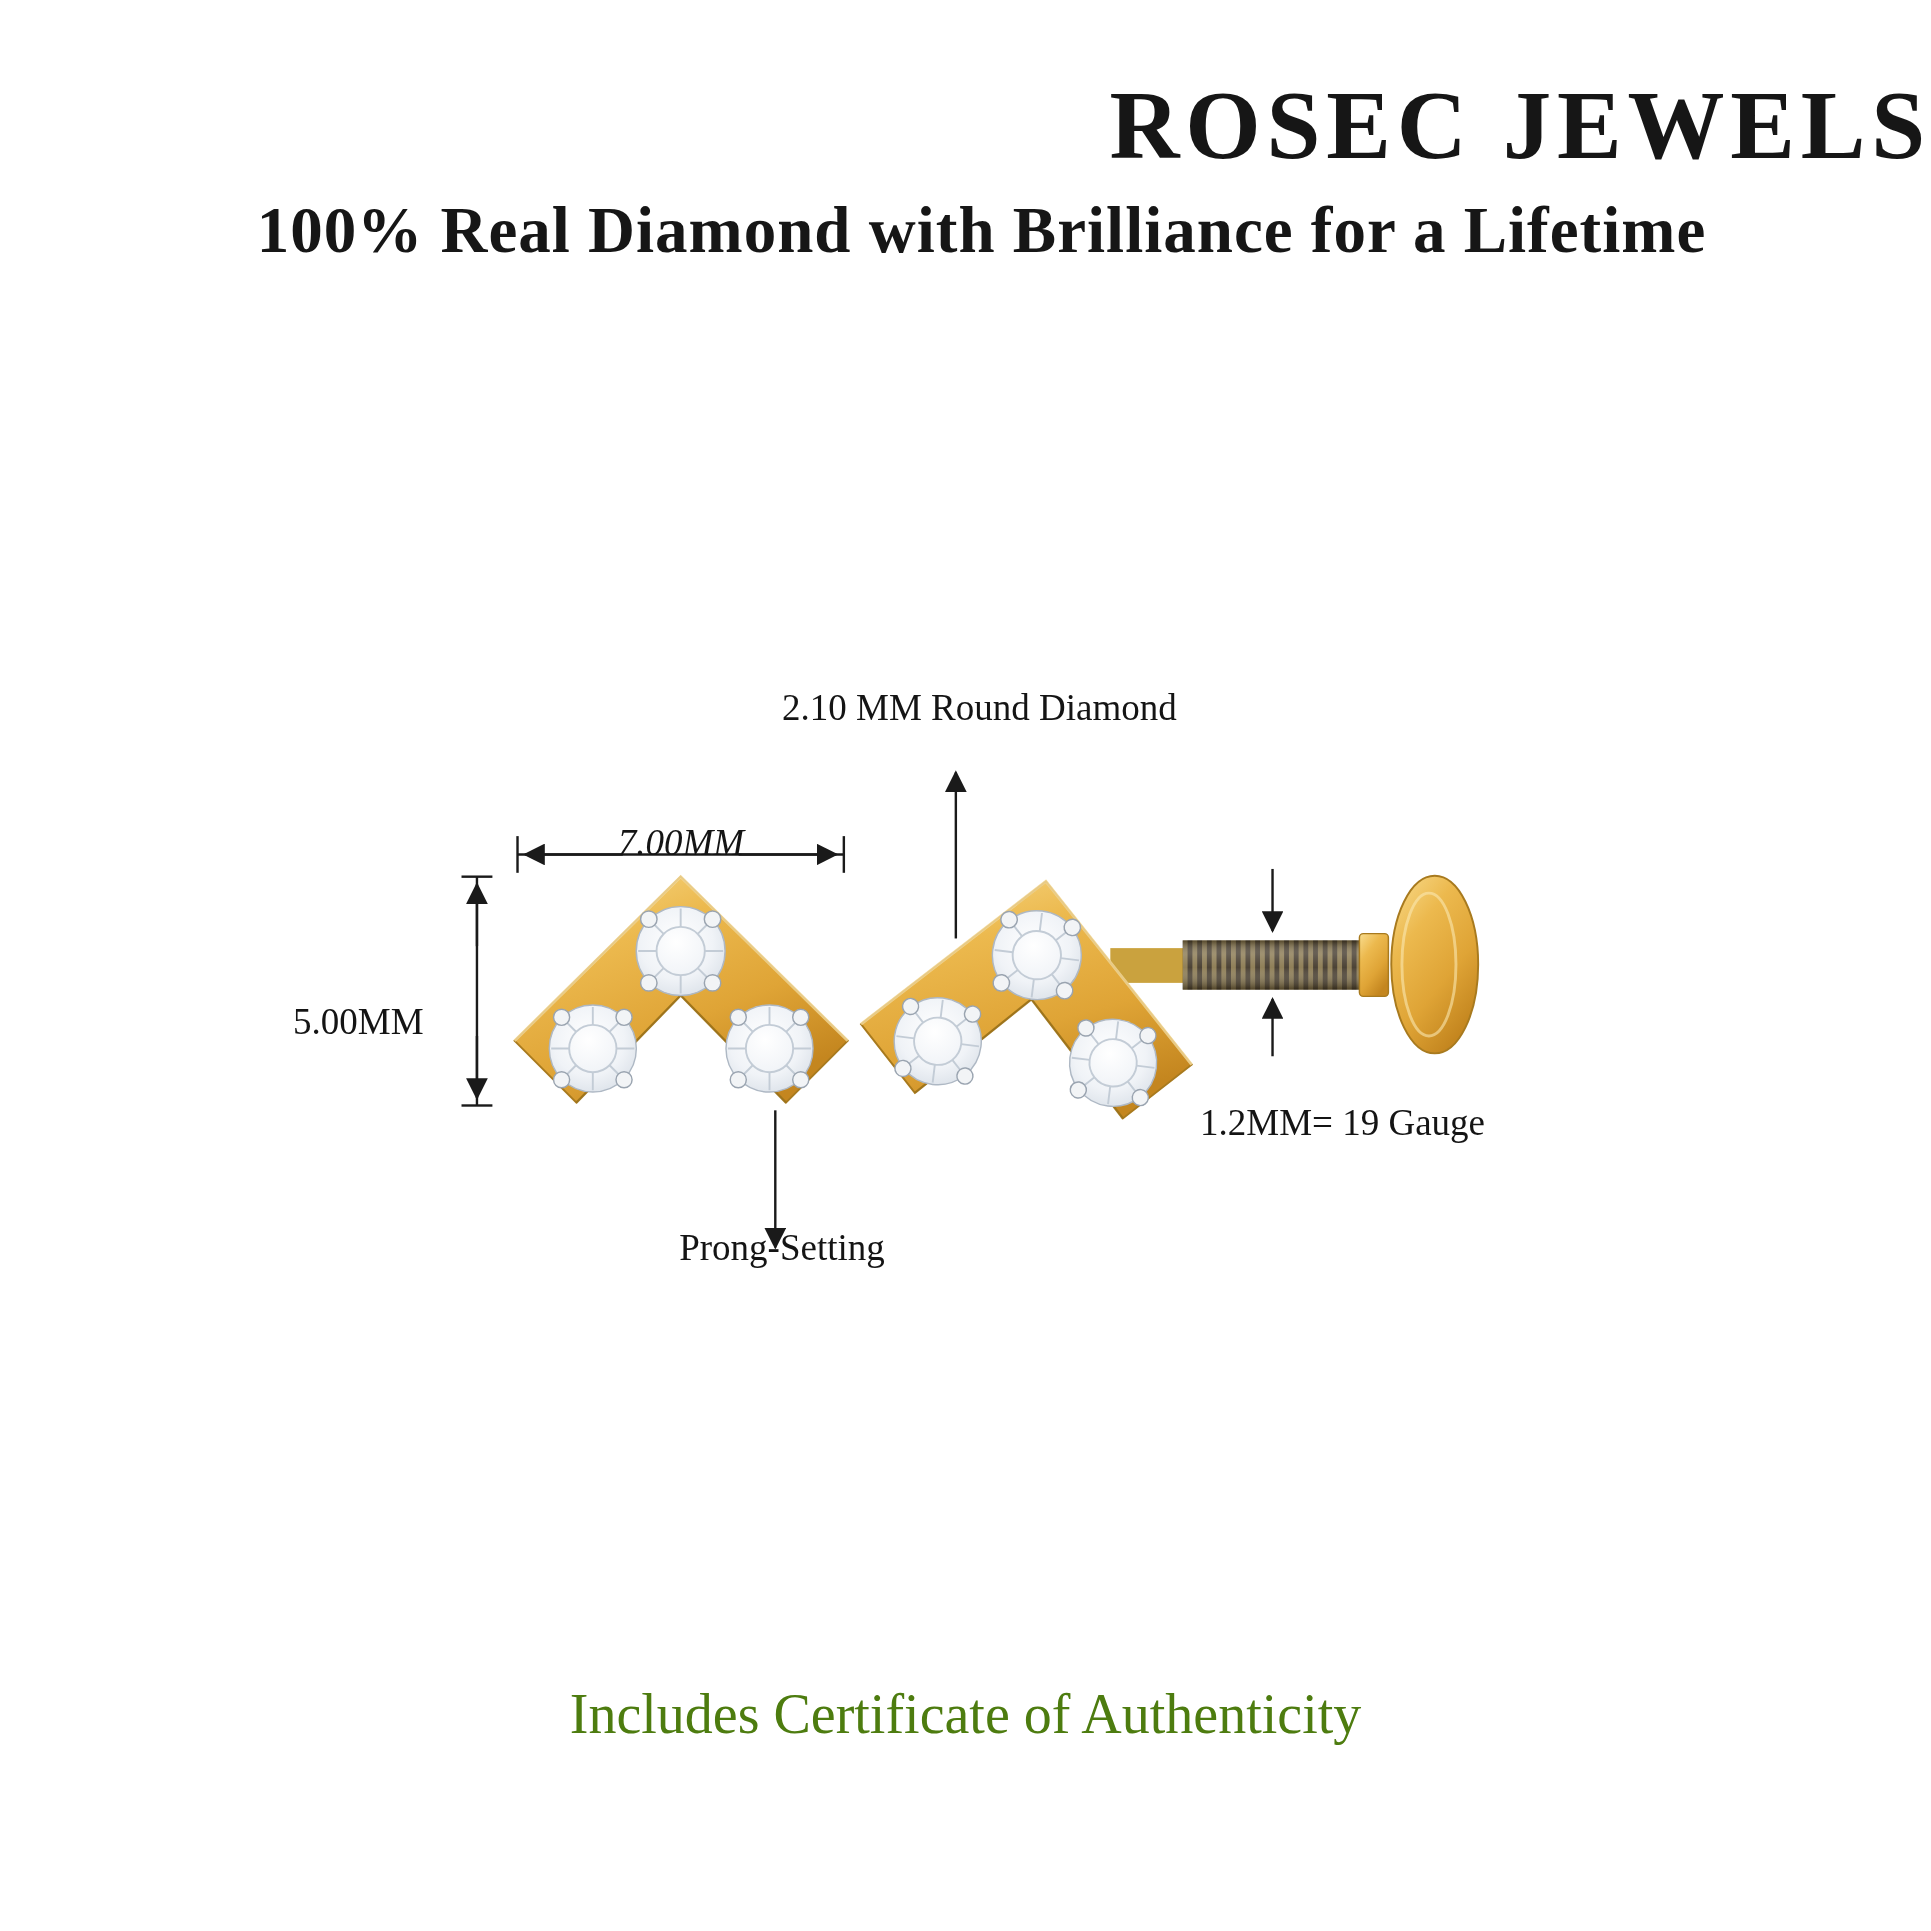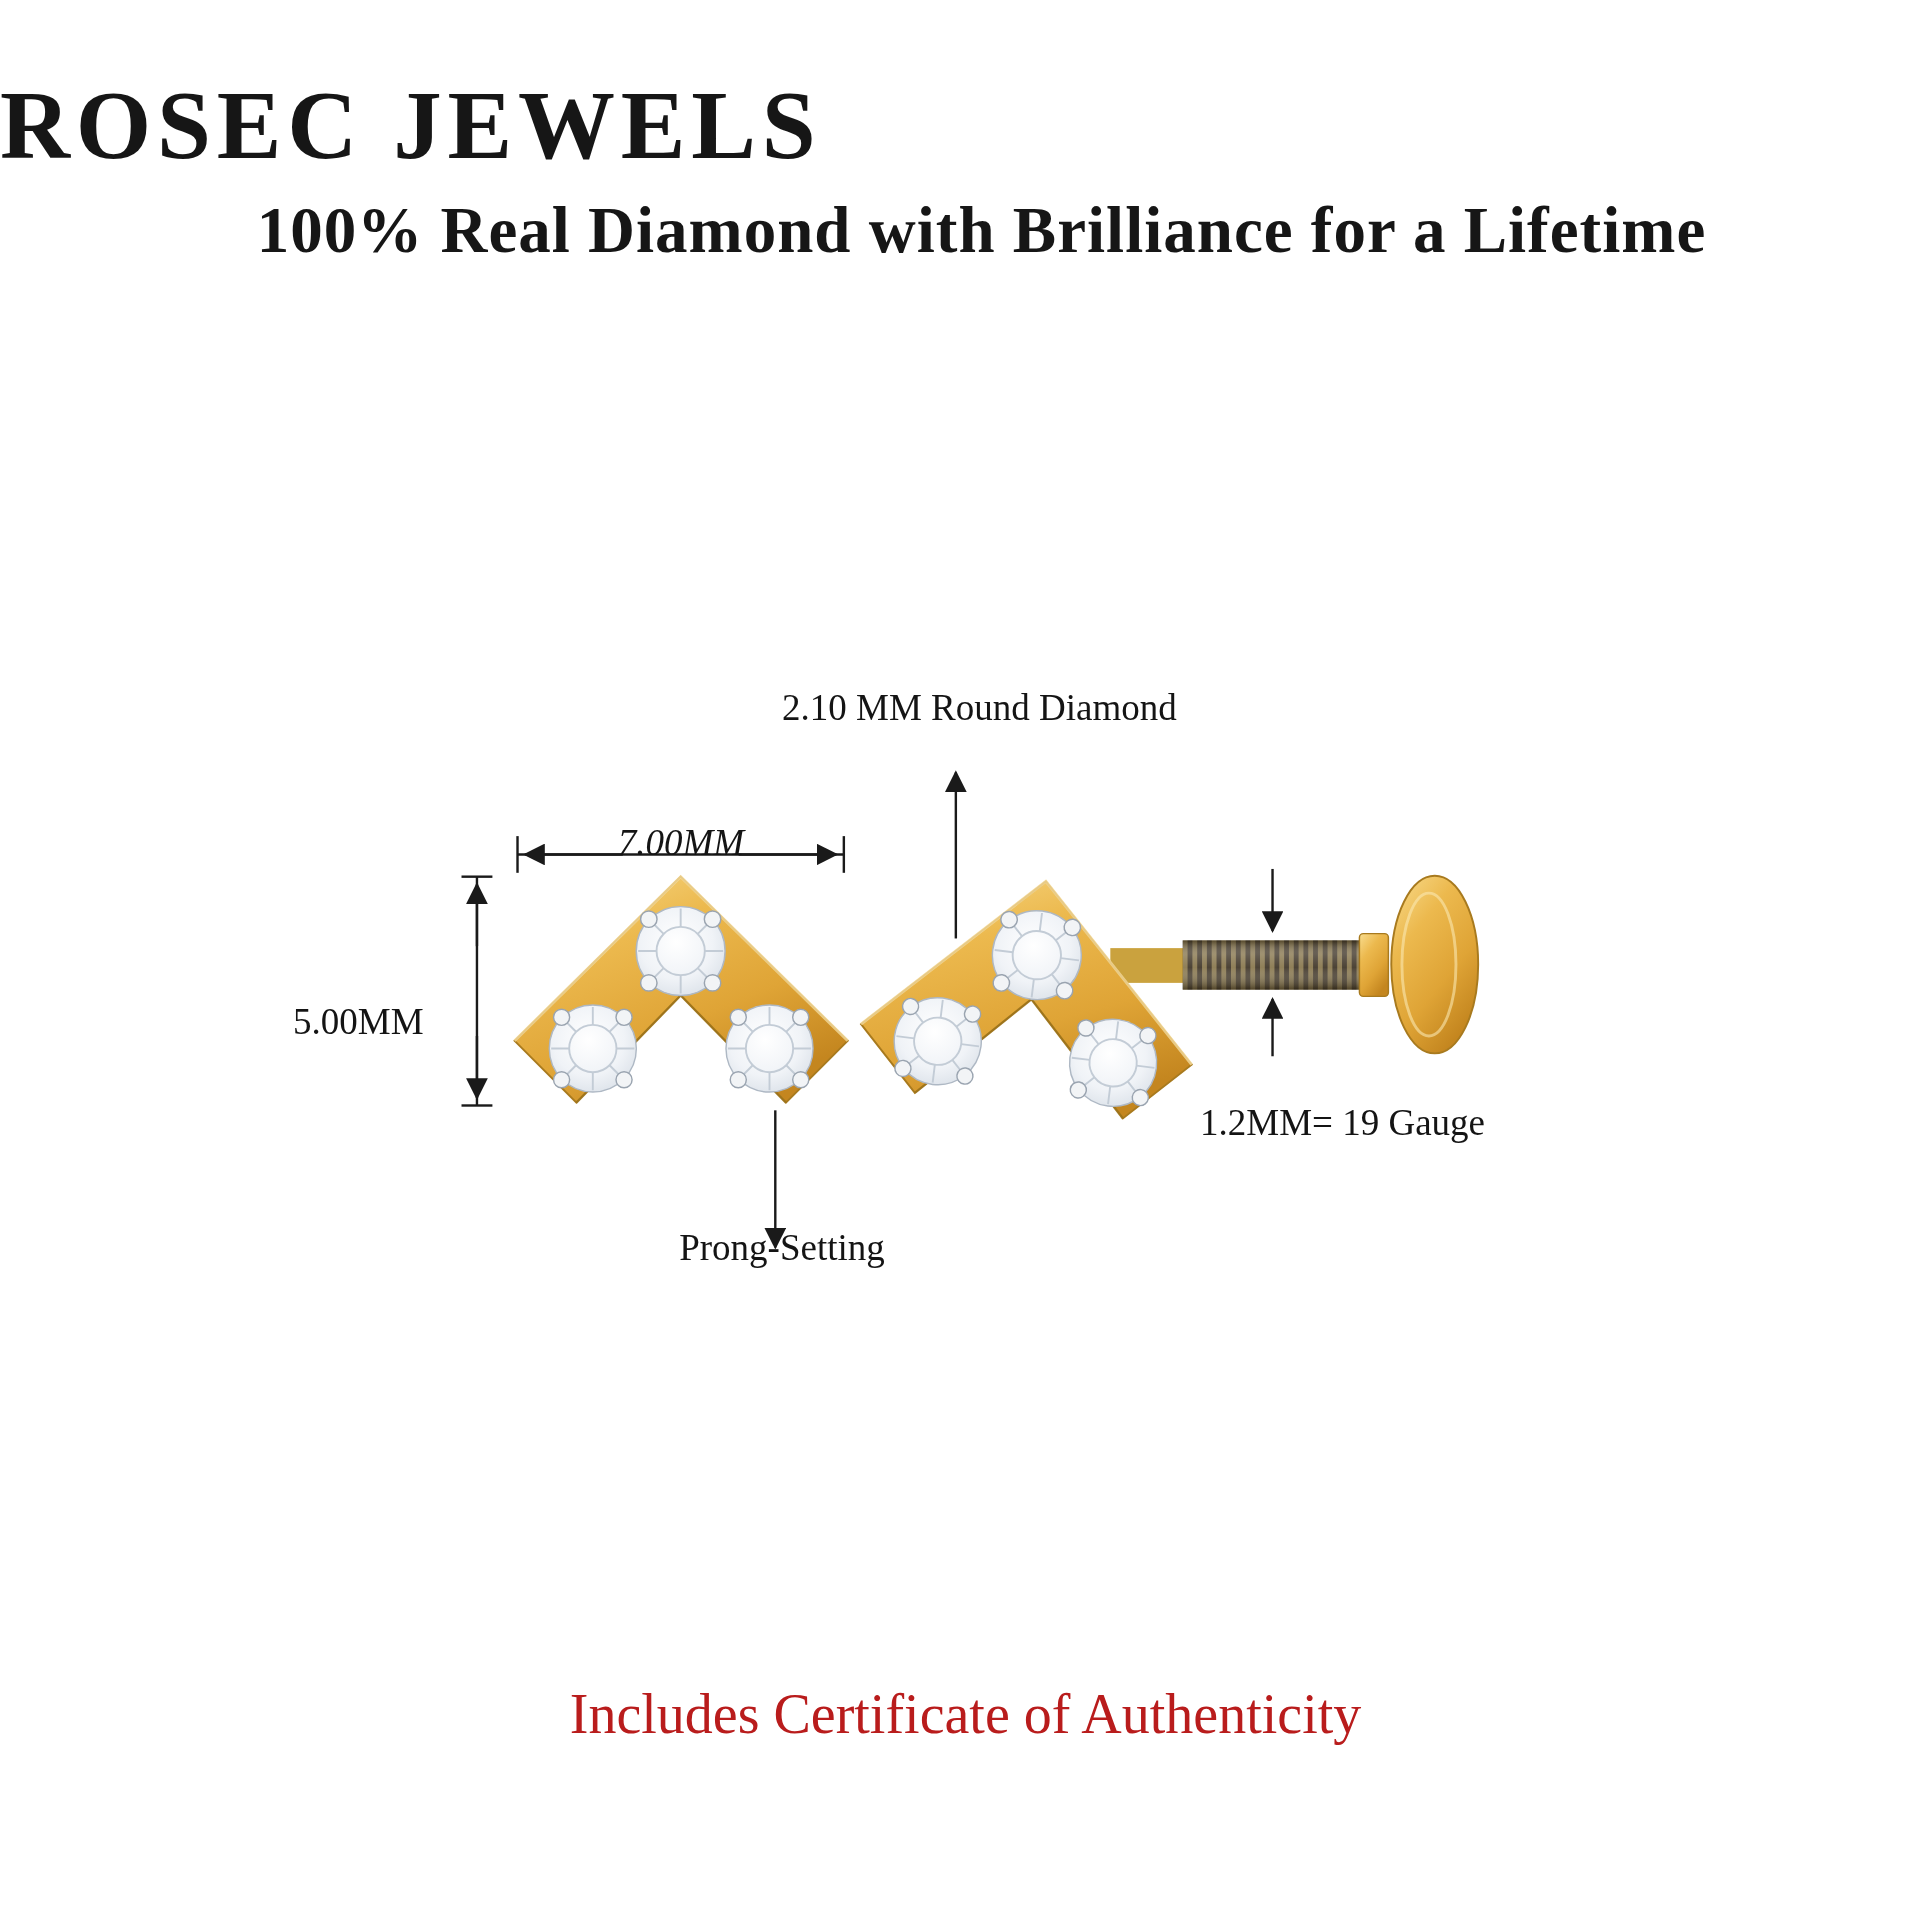--- a/index.html
+++ b/index.html
@@ -7,21 +7,21 @@
     width:1931px;height:1931px;
     background:#ffffff;
     position:relative;
     overflow:hidden;
     font-family:"Liberation Serif","DejaVu Serif",serif;
     color:#1a1a1a;
   }
   .page{position:absolute;inset:0;background:#ffffff;}
   .brand-title{
     position:absolute;top:70px;left:0;width:100%;
-    text-align:left;
+    text-align:right;
     font-size:97px;font-weight:700;letter-spacing:5.8px;
     color:#161616;
   }
   .tagline{
     position:absolute;top:193px;left:16px;width:100%;
     text-align:center;
     font-size:65px;font-weight:700;letter-spacing:1px;
     color:#161616;
   }
   .diagram-svg{position:absolute;left:0;top:0;width:1931px;height:1931px;}
@@ -33,21 +33,21 @@
     margin-top:32px;
   }
   .diamond-spec{left:782px;top:653px;}
   .width-label{left:681px;top:788px;transform:translateX(-50%);font-style:italic;}
   .height-label{left:293px;top:967px;width:185px;text-align:left;}
   .gauge-label{left:1200px;top:1068px;}
   .prong-label{left:782px;top:1193px;transform:translateX(-50%);}
   .certificate{
     position:absolute;top:1682px;left:0;width:100%;
     text-align:center;
-    font-size:56px;color:#b91c1c;
+    font-size:56px;color:#4d7c0f;
   }
 </style>
 </head>
 <body>
 
 <div class="page">
 
   <div class="brand-title">ROSEC JEWELS</div>
   <div class="tagline">100% Real Diamond with Brilliance for a Lifetime</div>
 

